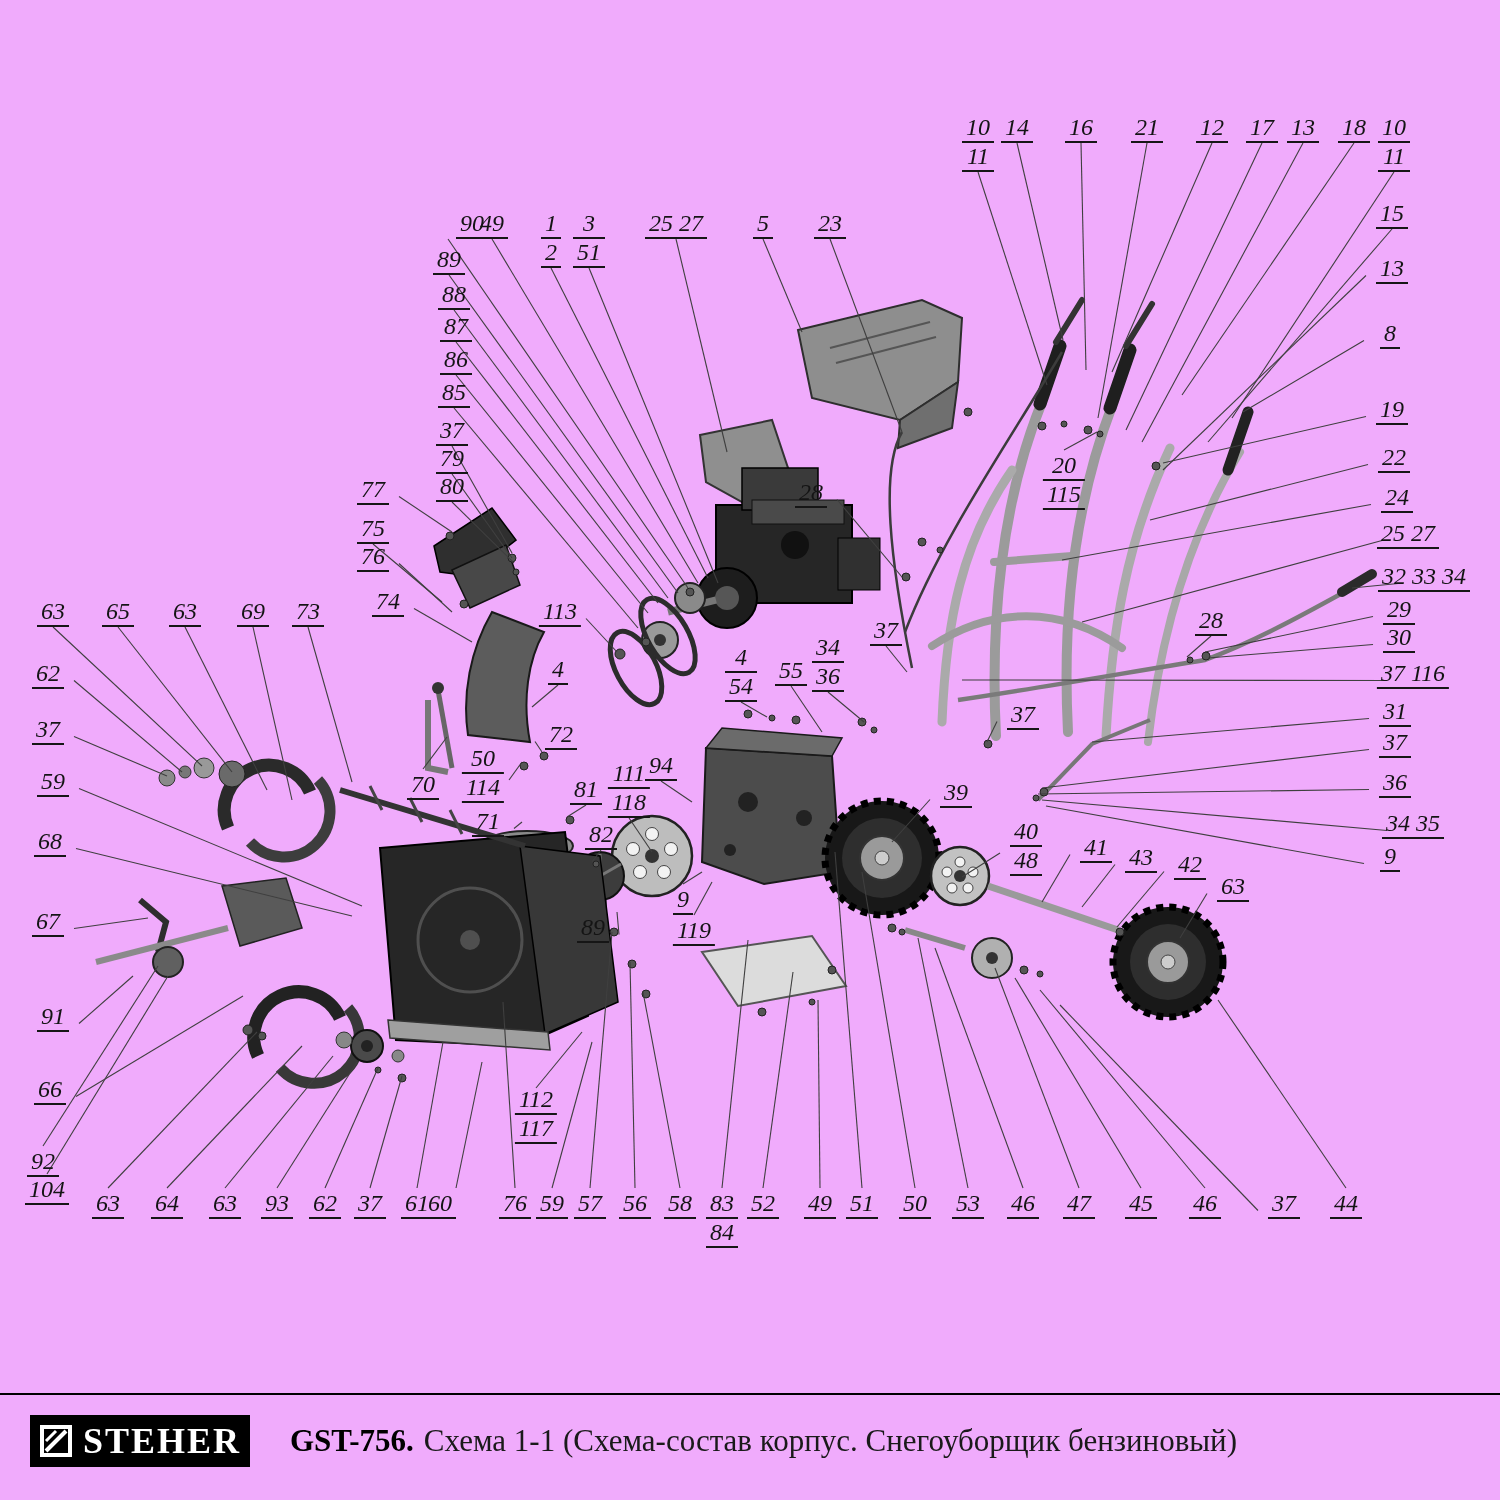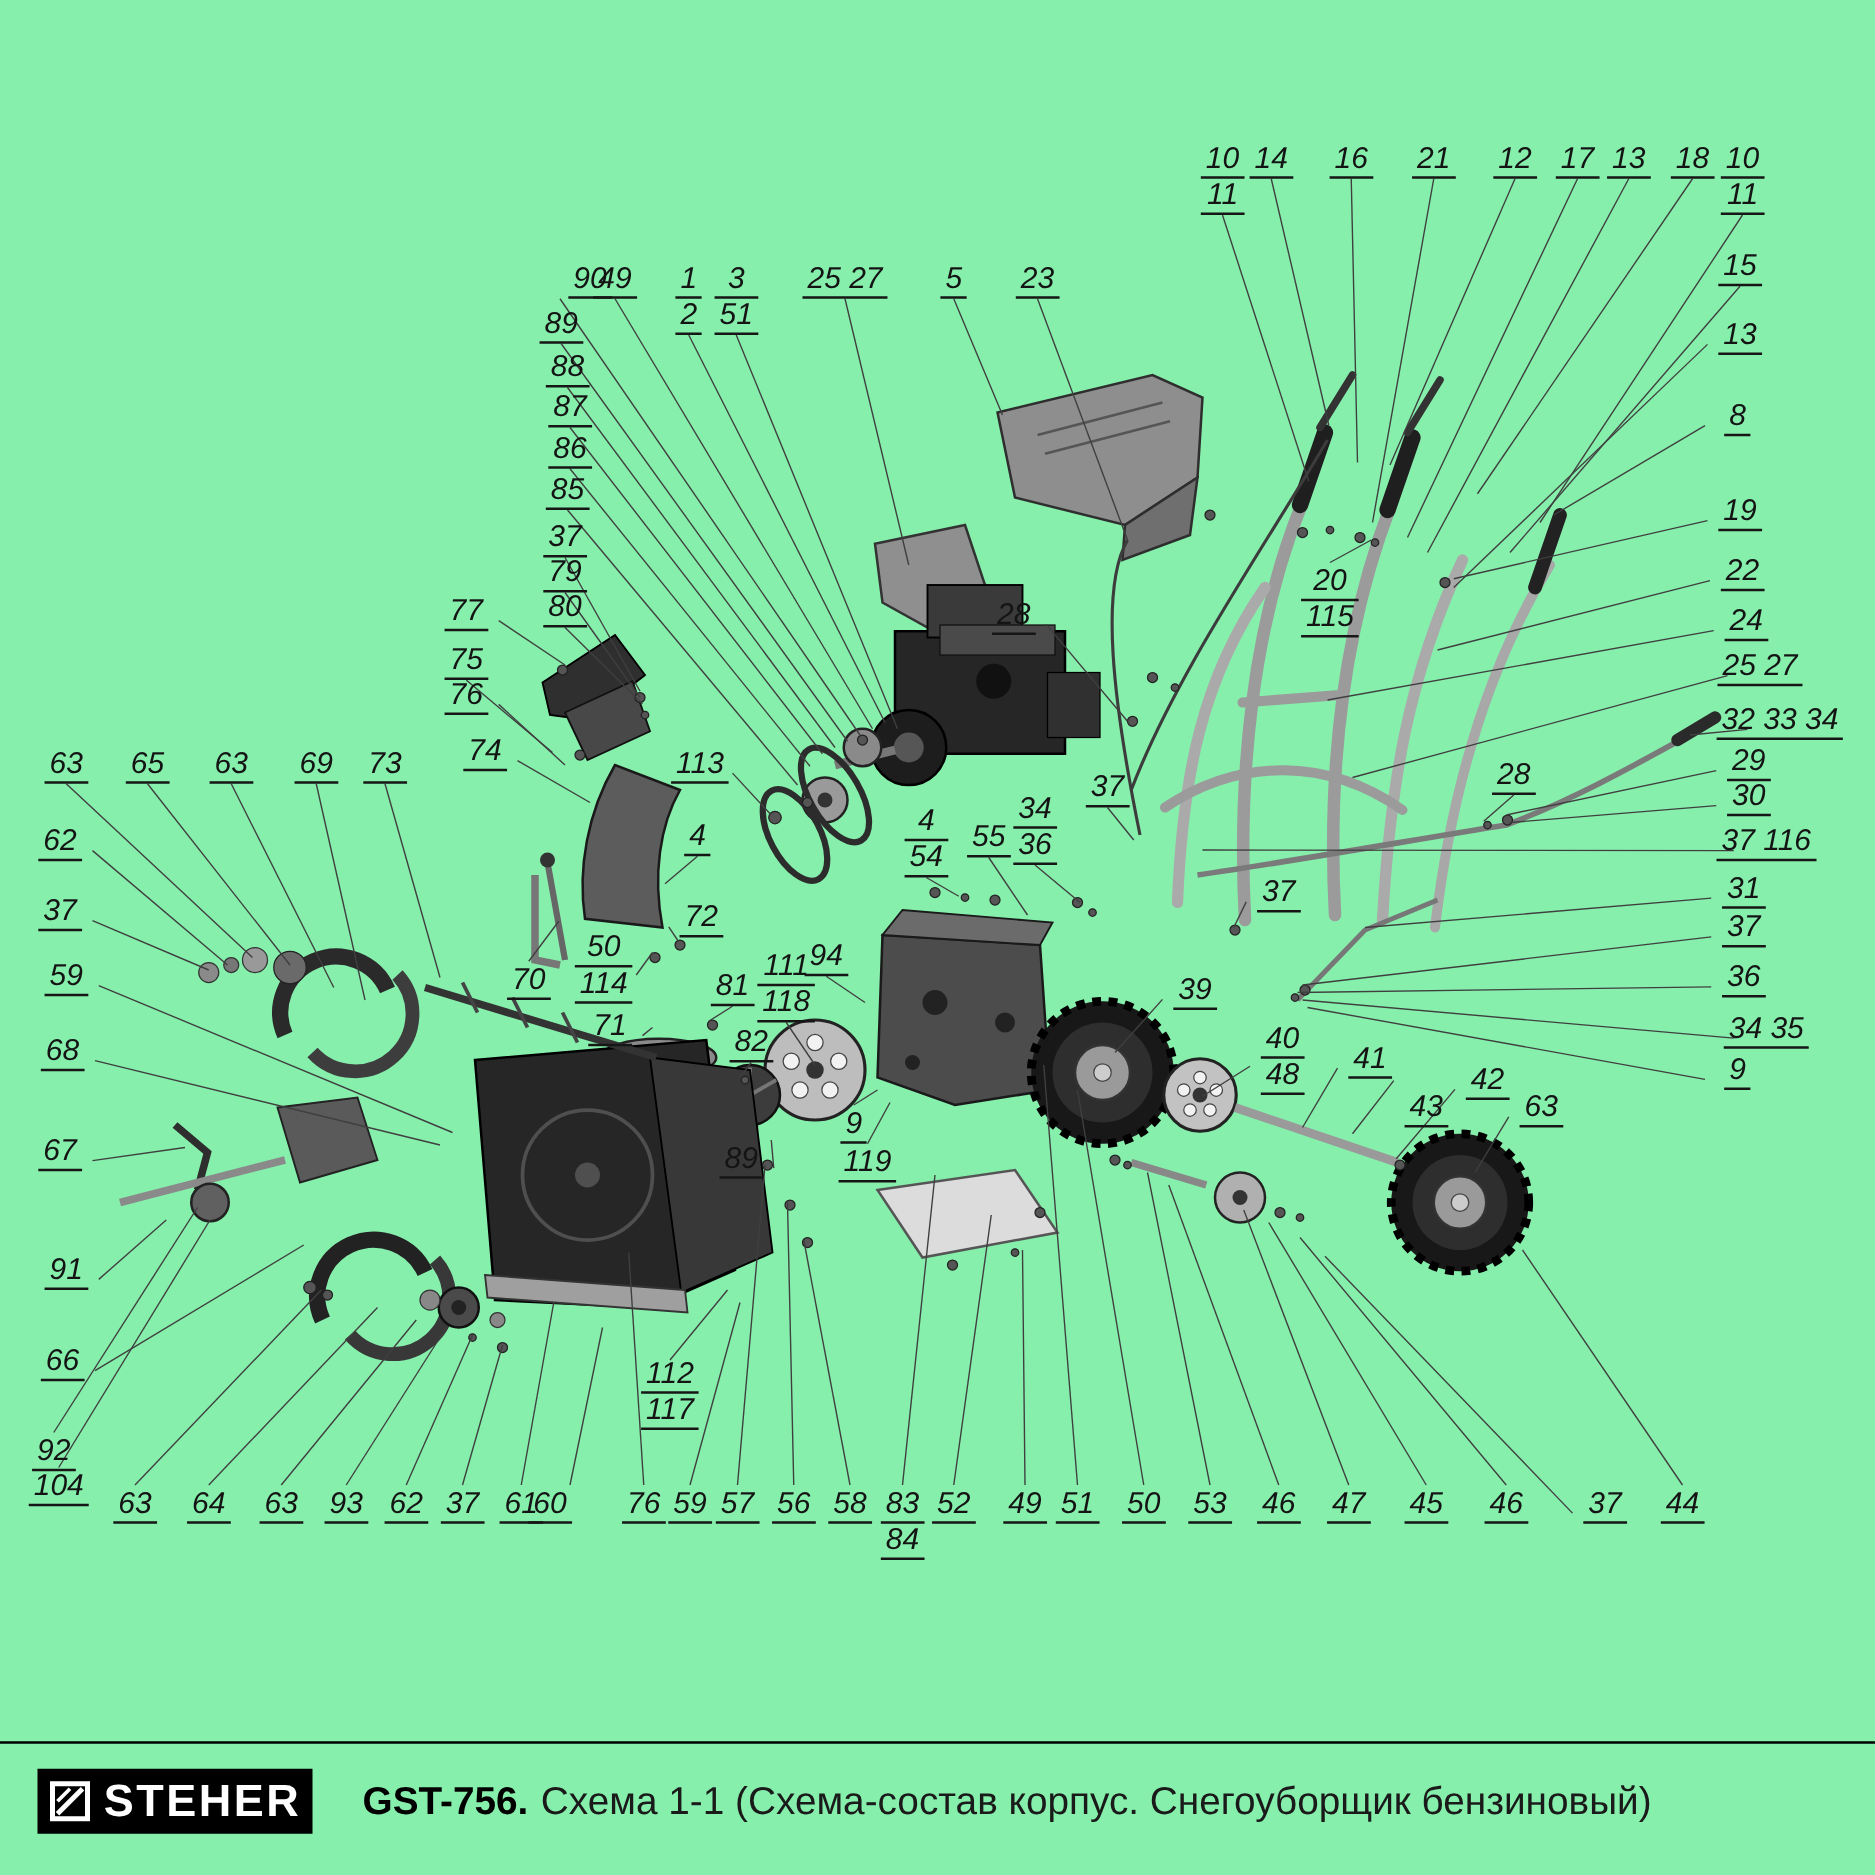--- a/index.html
+++ b/index.html
@@ -1,17 +1,17 @@
 <!DOCTYPE html>
 <html><head>
 <meta charset="utf-8">
 <style>
   html,body{margin:0;padding:0;background:#fff;}
-  .page{position:relative;width:1500px;height:1500px;background:#86efac;overflow:hidden;
-        font-family:Liberation Sans, sans-serif;}
+  .page{position:relative;width:1500px;height:1500px;background:#f0abfc;overflow:hidden;
+        font-family:Liberation Serif, serif;}
   #artwork,#leaders{position:absolute;left:0;top:0;pointer-events:none;}
   #artwork{z-index:1;}
   #leaders{z-index:2;}
   #label-layer{position:absolute;left:0;top:0;width:1500px;height:1500px;z-index:3;}
   .callout{position:absolute;transform:translateX(-50%);font-style:italic;
            font-size:24px;line-height:26px;color:#141414;text-align:center;white-space:nowrap;}
   .callout .n{display:block;padding:0 4px 1px;border-bottom:2px solid #161616;}
   .footer{position:absolute;left:0;top:1393px;width:1500px;height:107px;z-index:4;}
   .footer-rule{position:absolute;left:0;top:0;width:1500px;height:2px;background:#000;}
   .brand-badge{position:absolute;left:30px;top:22px;width:220px;height:52px;background:#000;
@@ -665,21 +665,21 @@
       <div class="callout" style="left: 956px; top: 779px;">
         <span class="n">39</span>
       </div>
       <div class="callout" style="left: 1026px; top: 818px;">
         <span class="n">40</span>
         <span class="n">48</span>
       </div>
       <div class="callout" style="left: 1096px; top: 834px;">
         <span class="n">41</span>
       </div>
-      <div class="callout" style="left: 1141px; top: 844px; margin-top: 29px;">
+      <div class="callout" style="left: 1141px; top: 844px;">
         <span class="n">43</span>
       </div>
       <div class="callout" style="left: 1190px; top: 851px;">
         <span class="n">42</span>
       </div>
       <div class="callout" style="left: 1064px; top: 452px;">
         <span class="n">20</span>
         <span class="n">115</span>
       </div>
       <div class="callout" style="left: 1211px; top: 607px;">

